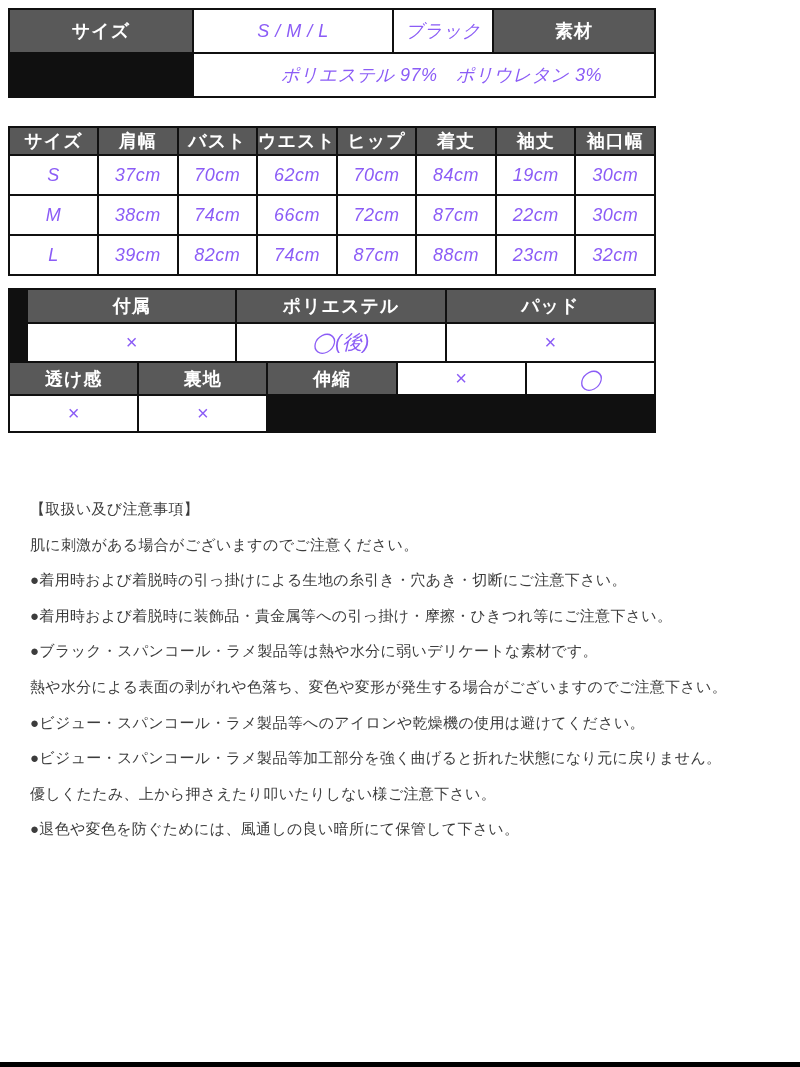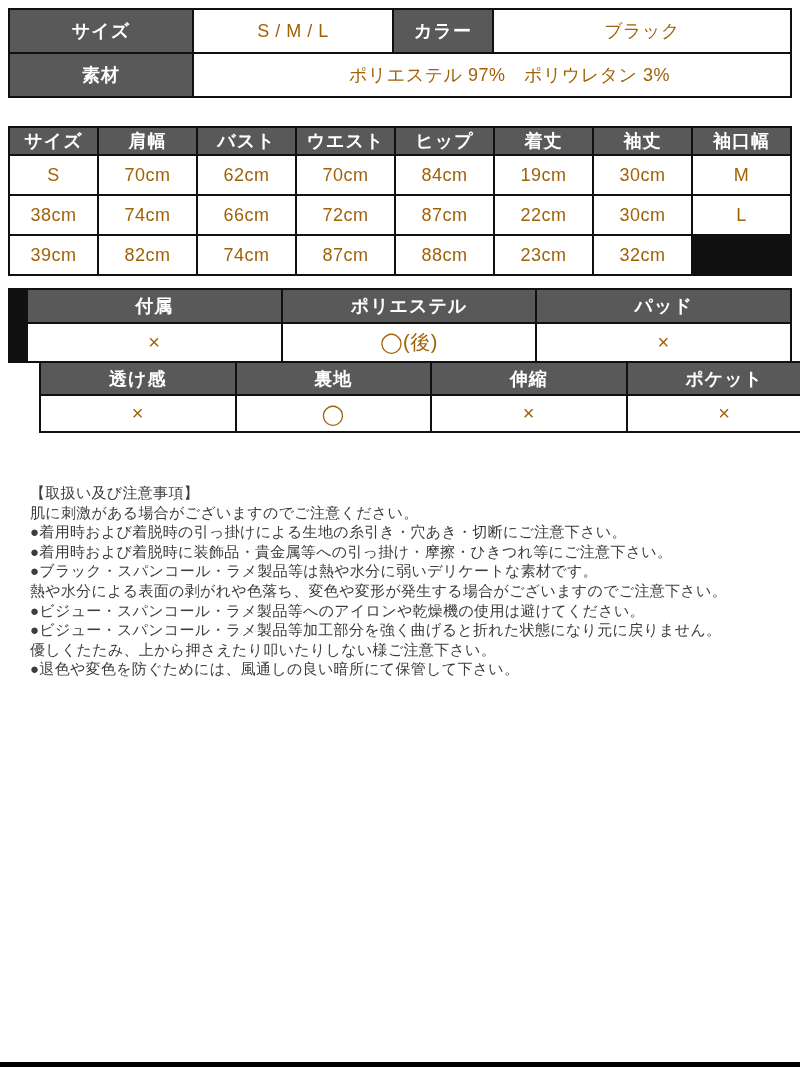--- a/index.html
+++ b/index.html
@@ -8,21 +8,21 @@
     width: 800px;
     height: 1067px;
     background: #ffffff;
     overflow: hidden;
     font-family: "Liberation Sans", sans-serif;
   }
   
   .tbl {
     position: absolute;
     left: 8px;
-    width: 784px;
+    width: 648px;
     background: #101010;
     display: grid;
     gap: 2px;
     padding: 2px;
     box-sizing: border-box;
   }
   .cell {
     display: flex;
     align-items: center;
     justify-content: center;
@@ -31,23 +31,24 @@
   }
   .hdr {
     background: #595959;
     color: #ffffff;
     font-weight: bold;
     font-size: 18px;
     letter-spacing: 1px;
   }
   .val {
     background: #ffffff;
-    color: #a16207;
+    color: #8b5cf6;
     font-size: 18px;
     letter-spacing: 0.5px;
+    font-style: italic;
   }
   .mark { font-size: 20px; }
   
   .tbl-top {
     top: 8px;
     grid-template-columns: 182px 198px 98px 1fr;
     grid-template-rows: 42px 42px;
   }
   .tbl-top .span3 { grid-column: 2 / 5; padding-left: 35px; }
   
@@ -58,70 +59,69 @@
   }
   
   .tbl-feat1 {
     top: 288px;
     grid-template-columns: repeat(3, 1fr);
     grid-template-rows: 32px 37px;
     padding-left: 20px;
   }
   .tbl-feat2 {
     top: 361px;
-    grid-template-columns: repeat(4, 1fr);
+    grid-template-columns: repeat(5, 1fr);
     grid-template-rows: 31px 35px;
-    margin-left: 31px;
   }
   
   .care {
     position: absolute;
     left: 30px;
     top: 483px;
     width: 750px;
     color: #3c3c3c;
     font-size: 15px;
     line-height: 19.6px;
     letter-spacing: 0.3px;
   }
-  .care div { white-space: nowrap; }
+  .care div { white-space: nowrap; margin-top: 16px; }
   .bottom-bar {
     position: absolute;
     left: 0;
     bottom: 0;
     width: 800px;
     height: 5px;
     background: #000000;
   }
 </style>
 </head>
 <body>
 
 <div class="page">
 
   <div class="tbl tbl-top">
     <div class="cell hdr">サイズ</div>
     <div class="cell val">S / M / L</div>
-    <div class="cell hdr">カラー</div>
     <div class="cell val">ブラック</div>
     <div class="cell hdr">素材</div>
     <div class="cell val span3">ポリエステル 97%　ポリウレタン 3%</div>
   </div>
 
   <div class="tbl tbl-meas">
     <div class="cell hdr">サイズ</div>
     <div class="cell hdr">肩幅</div>
     <div class="cell hdr">バスト</div>
     <div class="cell hdr">ウエスト</div>
     <div class="cell hdr">ヒップ</div>
     <div class="cell hdr">着丈</div>
     <div class="cell hdr">袖丈</div>
     <div class="cell hdr">袖口幅</div>
 
     <div class="cell val">S</div>
+    <div class="cell val">37cm</div>
     <div class="cell val">70cm</div>
     <div class="cell val">62cm</div>
     <div class="cell val">70cm</div>
     <div class="cell val">84cm</div>
     <div class="cell val">19cm</div>
     <div class="cell val">30cm</div>
 
     <div class="cell val">M</div>
     <div class="cell val">38cm</div>
     <div class="cell val">74cm</div>
@@ -147,21 +147,20 @@
     <div class="cell hdr">パッド</div>
     <div class="cell val mark">×</div>
     <div class="cell val mark">◯(後)</div>
     <div class="cell val mark">×</div>
   </div>
 
   <div class="tbl tbl-feat2">
     <div class="cell hdr">透け感</div>
     <div class="cell hdr">裏地</div>
     <div class="cell hdr">伸縮</div>
-    <div class="cell hdr">ポケット</div>
     <div class="cell val mark">×</div>
     <div class="cell val mark">◯</div>
     <div class="cell val mark">×</div>
     <div class="cell val mark">×</div>
   </div>
 
   <div class="care">
     <div>【取扱い及び注意事項】</div>
     <div>肌に刺激がある場合がございますのでご注意ください。</div>
     <div>●着用時および着脱時の引っ掛けによる生地の糸引き・穴あき・切断にご注意下さい。</div>

